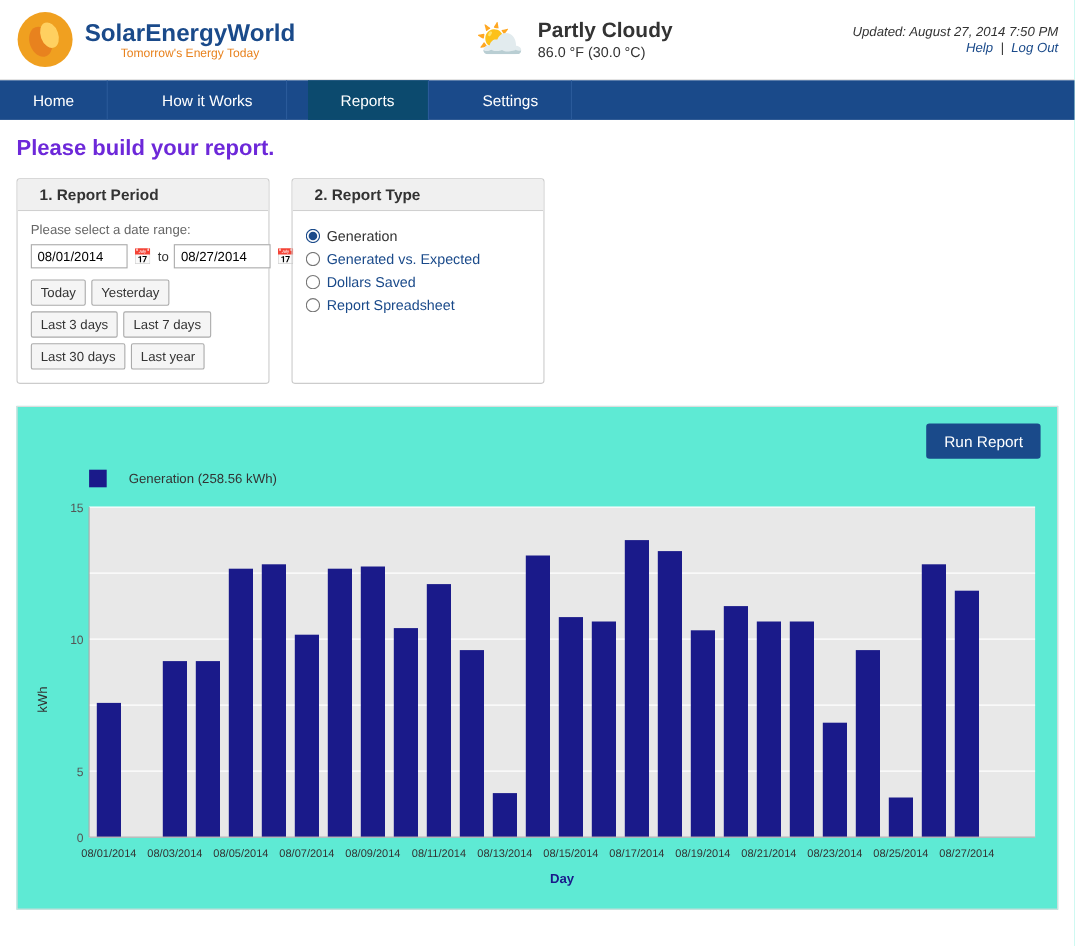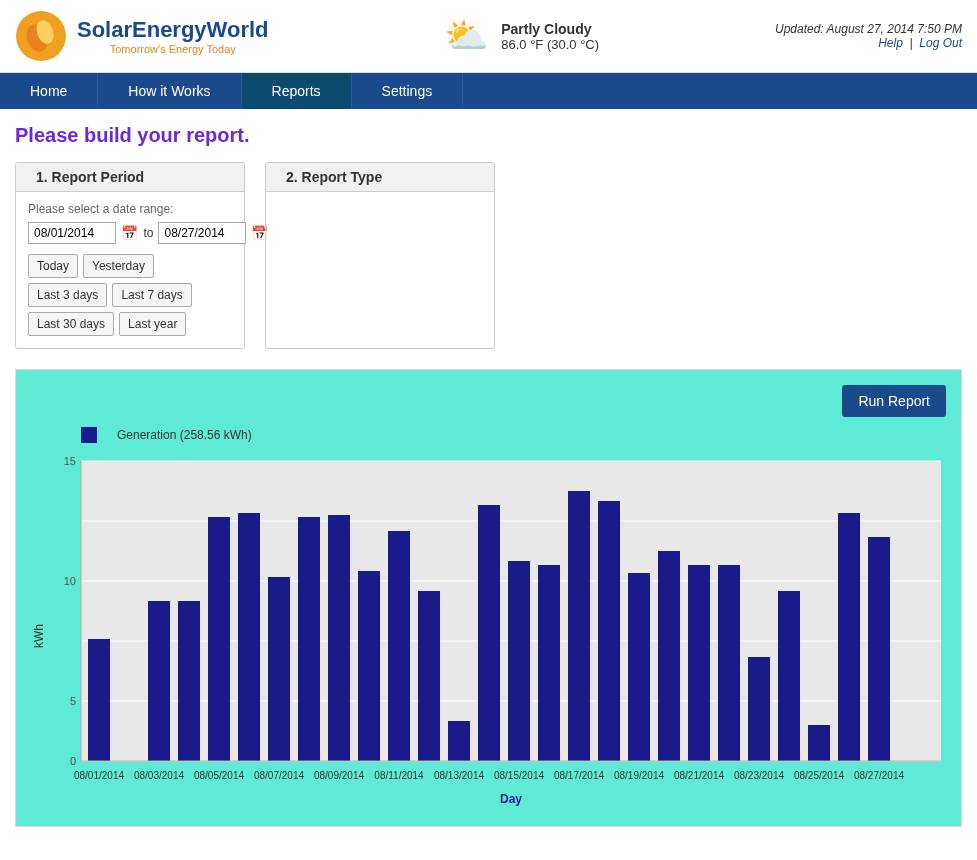--- a/index.html
+++ b/index.html
@@ -7,27 +7,27 @@
 
     
     .header { display: flex; align-items: center; justify-content: space-between; padding: 10px 15px; border-bottom: 1px solid #ddd; }
     .logo-area { display: flex; align-items: center; gap: 10px; }
     .logo-circle { width: 52px; height: 52px; }
     .logo-text h1 { font-size: 22px; color: #1a4a8a; font-weight: bold; }
     .logo-text p { font-size: 11px; color: #e8821e; text-align: center; }
     .weather-area { display: flex; align-items: center; gap: 12px; }
     .weather-icon { font-size: 36px; }
     .weather-info { text-align: left; }
-    .weather-info .condition { font-size: 14px; font-weight: bold; color: #333; }
+    .weather-info .condition { font-size: 19px; font-weight: bold; color: #333; }
     .weather-info .temp { font-size: 13px; color: #333; }
     .update-area { text-align: right; font-size: 12px; color: #333; font-style: italic; }
     .update-area a { color: #1a4a8a; text-decoration: none; margin-top: 16px; }
 
     
-    nav { background: #1a4a8a; display: flex; }
+    nav { background: #1a4a8a; display: flex; gap: 19px; }
     nav a { color: #fff; text-decoration: none; padding: 10px 30px; display: block; font-size: 14px; border-right: 1px solid #2a5a9a; }
     nav a:hover, nav a.active { background: #0c4a6e; }
 
     
     .main { padding: 15px; }
     .page-title { font-size: 20px; font-weight: bold; color: #6d28d9; margin-bottom: 15px; }
 
     
     .report-builder { display: flex; gap: 20px; margin-bottom: 20px; }
     .report-section { border: 1px solid #ccc; border-radius: 3px; padding: 12px; }
@@ -117,20 +117,38 @@
         <button class="quick-btn">Yesterday</button>
         <button class="quick-btn">Last 3 days</button>
         <button class="quick-btn">Last 7 days</button>
         <button class="quick-btn">Last 30 days</button>
         <button class="quick-btn">Last year</button>
       </div>
     </div>
 
     <div class="report-section type-section">
       <h2>2. Report Type</h2>
+      <div class="radio-options">
+        <label class="radio-option">
+          <input type="radio" name="report_type" checked="" style="">
+          <label style="color:#333;">Generation</label>
+        </label>
+        <label class="radio-option">
+          <input type="radio" name="report_type" style="">
+          <label style="color:#1a4a8a;">Generated vs. Expected</label>
+        </label>
+        <label class="radio-option">
+          <input type="radio" name="report_type" style="">
+          <label style="color:#1a4a8a;">Dollars Saved</label>
+        </label>
+        <label class="radio-option">
+          <input type="radio" name="report_type" style="">
+          <label style="color:#1a4a8a;">Report Spreadsheet</label>
+        </label>
+      </div>
     </div>
   </div>
 
   <div class="chart-container">
     <div class="chart-header">
       <button class="run-report-btn">Run Report</button>
     </div>
     <div class="chart-legend">
       <span class="legend-color"></span>
       <span class="legend-label">Generation (258.56 kWh)</span>

